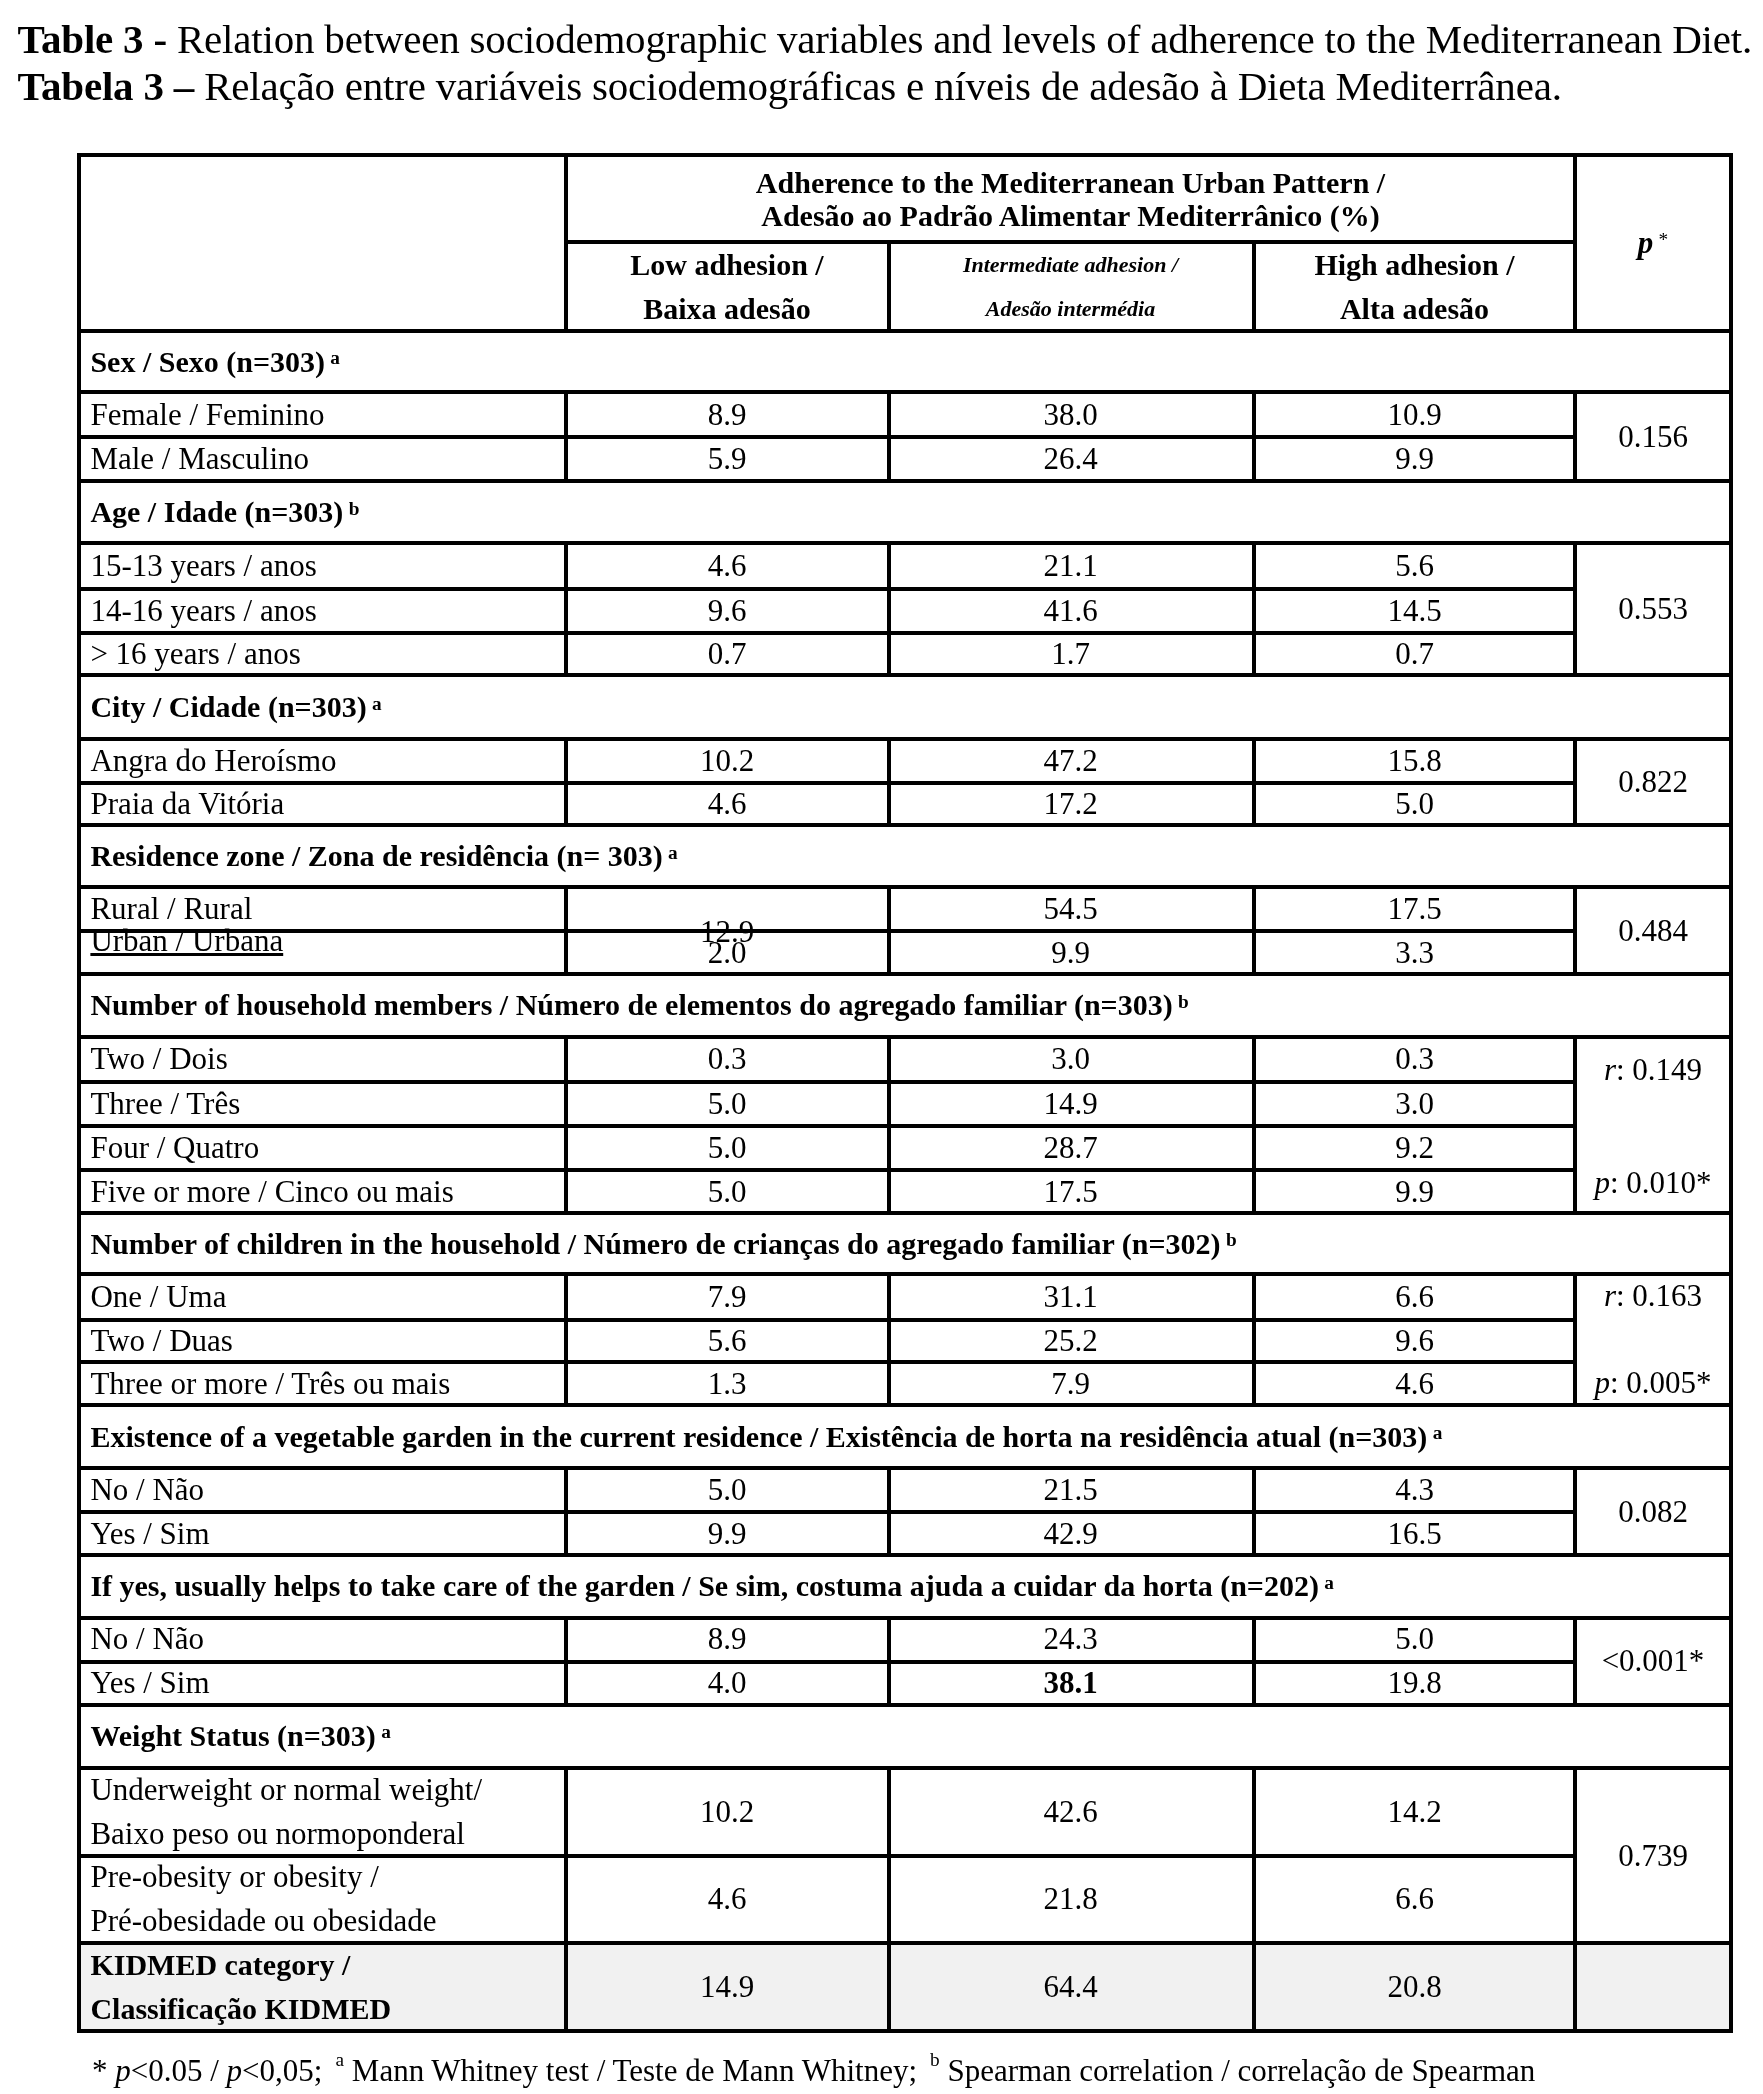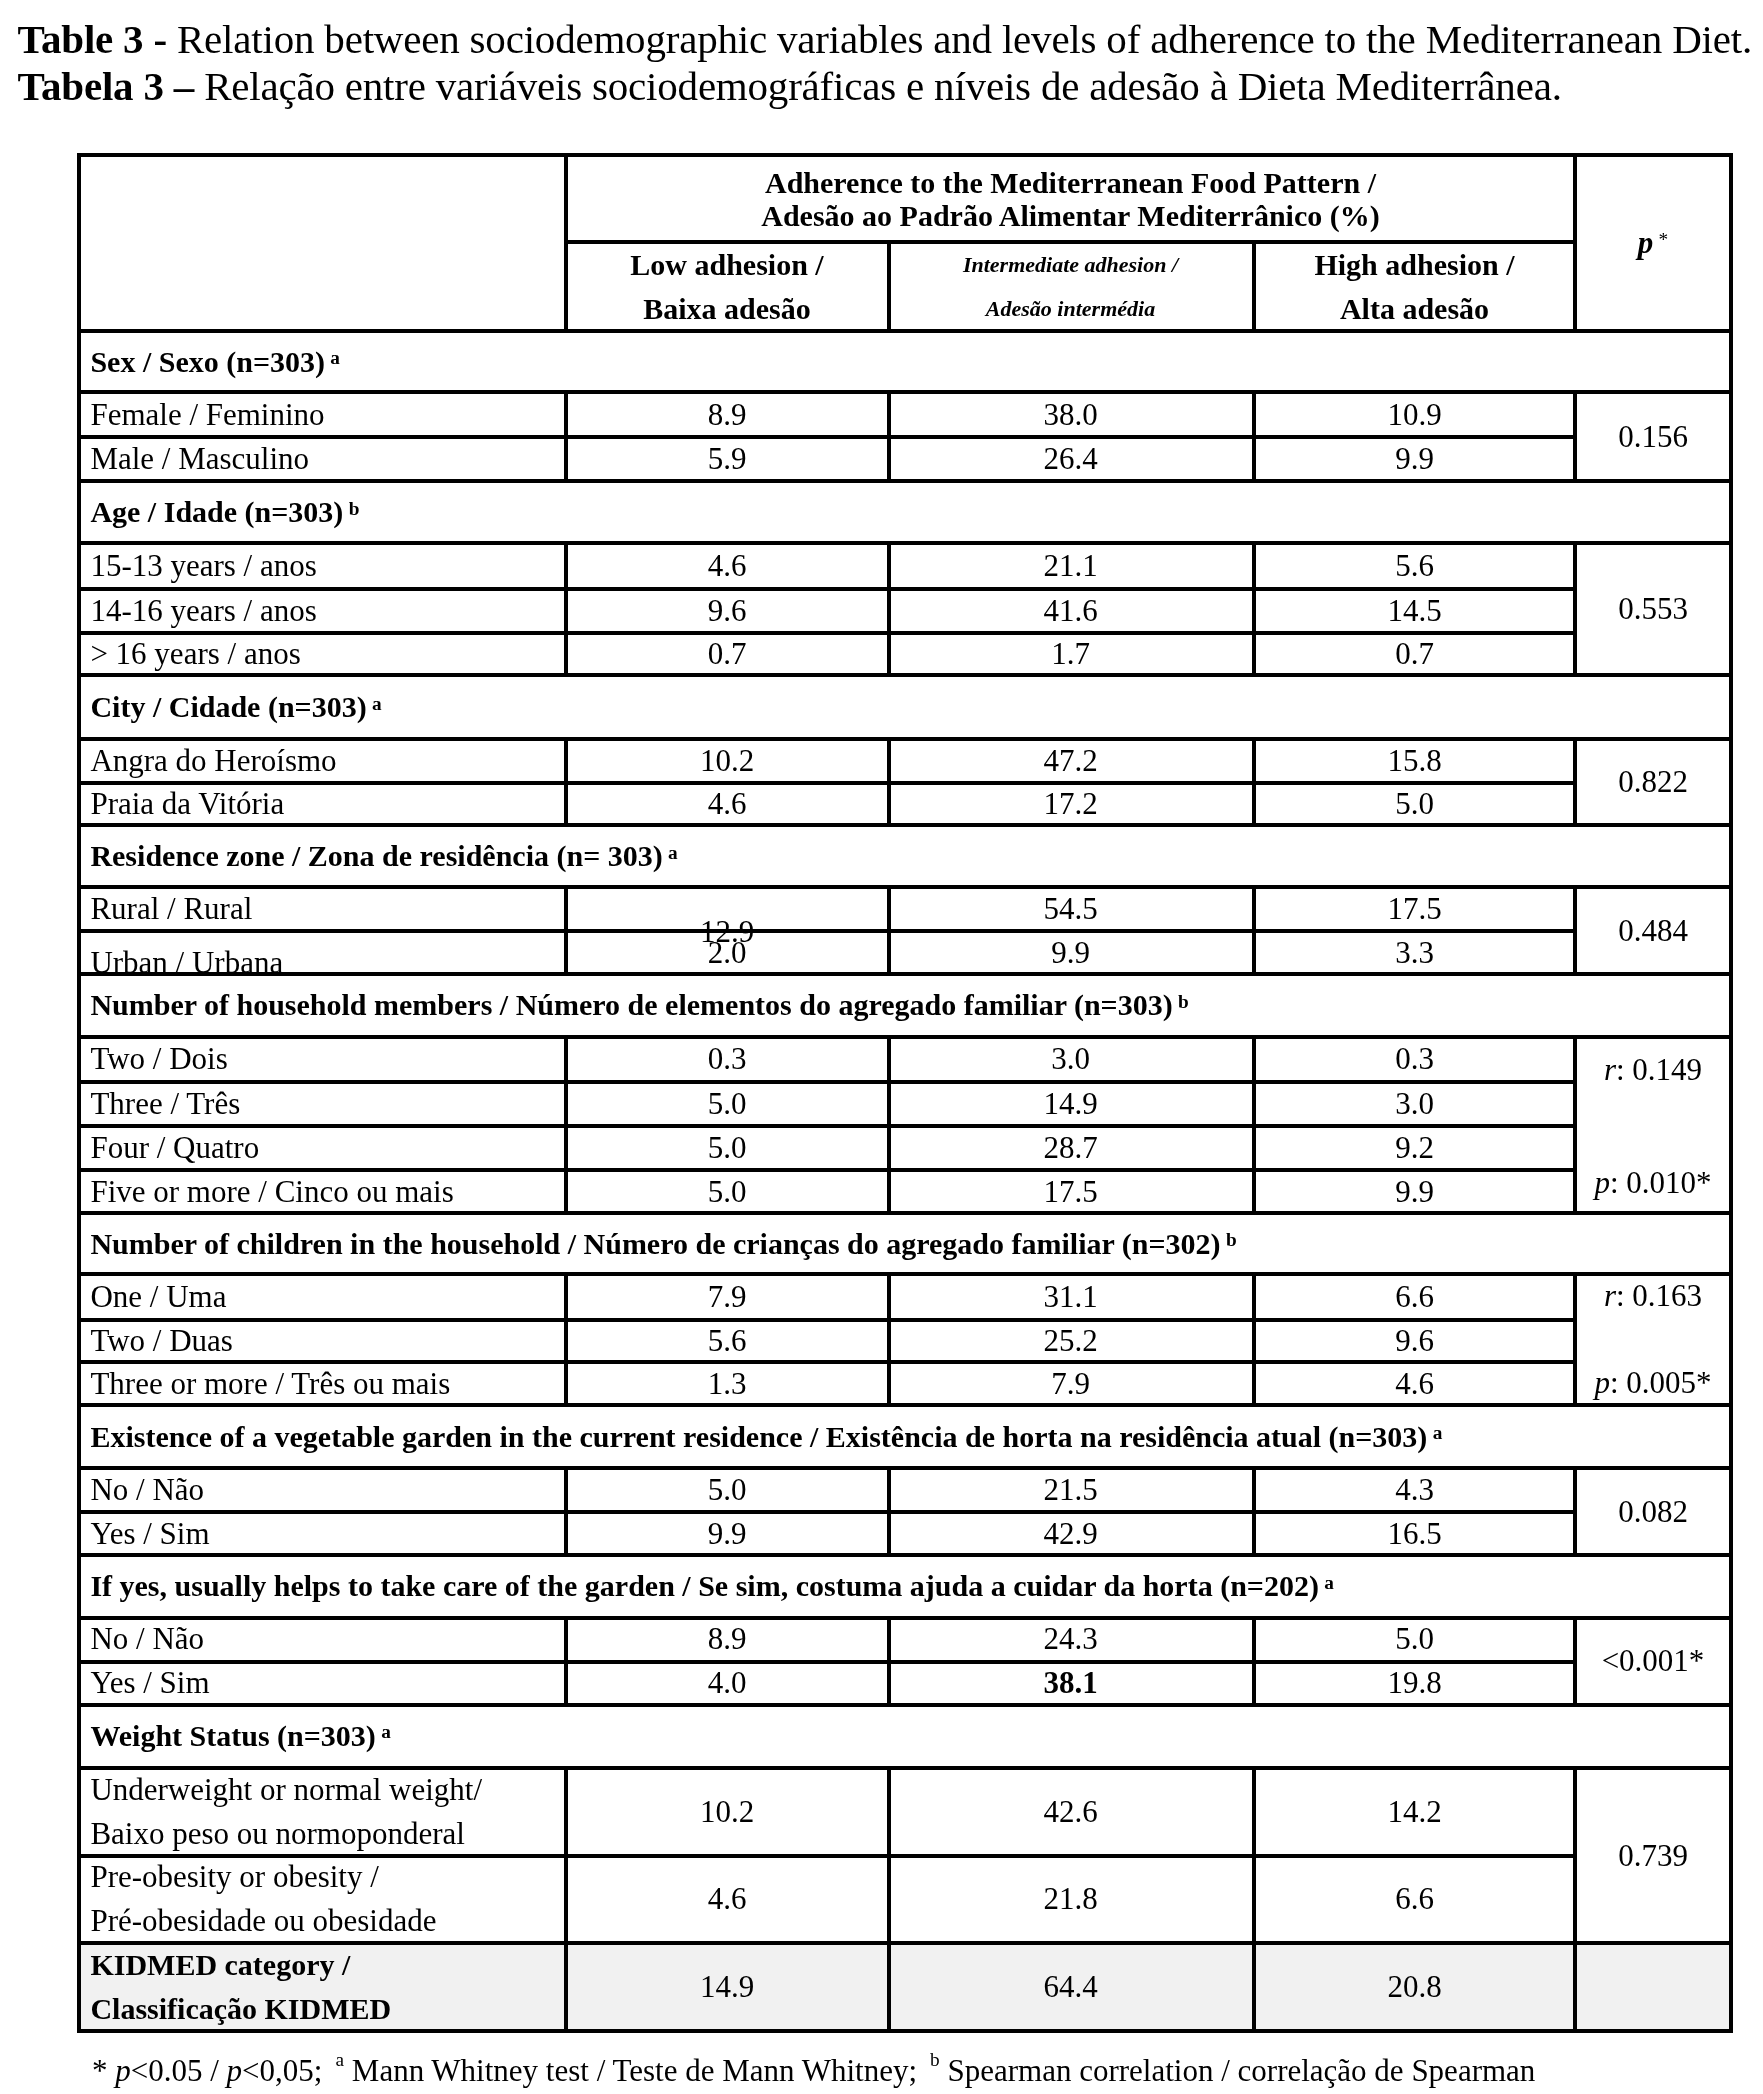--- a/index.html
+++ b/index.html
@@ -25,21 +25,21 @@
   .foot { position:absolute; left:92px; top:2051px; font-size:31px; line-height:39px; white-space:nowrap; }
 </style>
 </head>
 <body>
 
 <div id="t1" class="title"><b>Table 3 -</b><span> Relation between sociodemographic variables and levels of adherence to the Mediterranean Diet.</span></div>
 <div id="t2" class="title"><b>Tabela 3 –</b><span> Relação entre variáveis sociodemográficas e níveis de adesão à Dieta Mediterrânea.</span></div>
 
 <div class="tbl" id="tbl">
     <div class="cell bold stack" style="left: 487px; top: 0px; width: 1009px; height: 87px; line-height: 33px; font-size: 30px;">
-      <div>Adherence to the Mediterranean Food Pattern /</div>
+      <div>Adherence to the Mediterranean Urban Pattern /</div>
       <div>Adesão ao Padrão Alimentar Mediterrânico (%)</div>
     </div>
     <div class="cell bold stack" style="left: 487px; top: 87px; width: 322px; height: 89px; font-size: 30px; line-height: 44px;">
       <div>Low adhesion /</div>
       <div>Baixa adesão</div>
     </div>
     <div class="cell bold stack" style="left: 809px; top: 87px; width: 365px; height: 89px; font-size: 22px; line-height: 44px; font-style: italic;">
       <div>Intermediate adhesion /</div>
       <div>Adesão intermédia</div>
     </div>
@@ -139,21 +139,21 @@
       <sup>a</sup>
     </div>
     <div class="hline" style="left: -1.8px; width: 1656px; top: 730px;"></div>
     <div class="vline" style="left: -1.8px; top: 668px; height: 153px;"></div>
     <div class="vline" style="left: 1650px; top: 668px; height: 153px;"></div>
     <div class="cell left" style="left: 0px; top: 732px; width: 487px; height: 44px;">Rural / Rural</div>
     <div class="cell " style="left: 487px; top: 732px; width: 322px; height: 44px; margin-top: 23px;">12.9</div>
     <div class="cell " style="left: 809px; top: 732px; width: 365px; height: 44px;">54.5</div>
     <div class="cell " style="left: 1175px; top: 732px; width: 321px; height: 44px;">17.5</div>
     <div class="hline" style="left: -1.8px; width: 1499px; top: 774px;"></div>
-    <div class="cell left" style="left: 0px; top: 786px; width: 487px; height: 43px;">Urban / Urbana</div>
+    <div class="cell left" style="left: 0px; top: 764px; width: 487px; height: 43px; text-decoration: underline;">Urban / Urbana</div>
     <div class="cell " style="left: 487px; top: 776px; width: 322px; height: 43px;">2.0</div>
     <div class="cell " style="left: 809px; top: 776px; width: 365px; height: 43px;">9.9</div>
     <div class="cell " style="left: 1175px; top: 776px; width: 321px; height: 43px;">3.3</div>
     <div class="hline" style="left: -1.8px; width: 1499px; top: 817px;"></div>
     <div class="vline" style="left: 485px; top: 730px; height: 90px;"></div>
     <div class="vline" style="left: 808px; top: 730px; height: 90px;"></div>
     <div class="vline" style="left: 1173px; top: 730px; height: 90px;"></div>
     <div class="vline" style="left: 1494px; top: 730px; height: 90px;"></div>
     <div class="hline" style="left: 1494px; width: 160px; top: 817px;"></div>
     <div class="cell " style="left: 1496px; top: 732px; width: 156px; height: 87px;">0.484</div>

